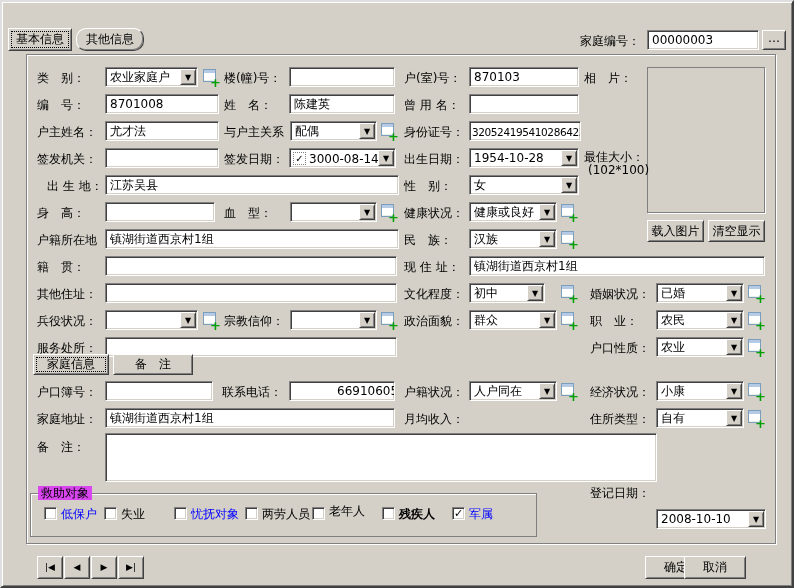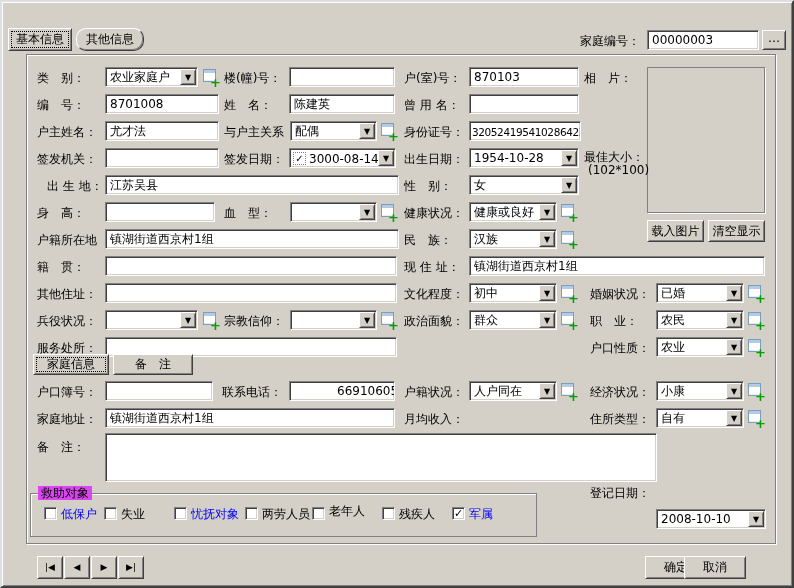--- a/index.html
+++ b/index.html
@@ -163,21 +163,21 @@
     </div>
 
   <span class="lbl" style="left:35px;top:256px;">籍　贯：</span>
   <div class="inp sunken" style="left:103px;top:254px;width:292px;"><span></span></div>
   <span class="lbl" style="left:402px;top:256px;">现 住 址：</span>
   <div class="inp sunken" style="left:467px;top:254px;width:296px;"><span>镇湖街道西京村1组</span></div>
 
   <span class="lbl" style="left:35px;top:283px;">其他住址：</span>
   <div class="inp sunken" style="left:103px;top:281px;width:292px;"><span></span></div>
   <span class="lbl" style="left:402px;top:283px;">文化程度：</span>
-  <div class="inp sunken combo" style="left:467px;top:281px;width:88px;">
+  <div class="inp sunken combo" style="left:467px;top:281px;width:76px;">
     <span>初中</span>
     <span class="arrow raised">▼</span>
   </div>
   <div class="addicon" style="left:558px;top:282px;">
       <span class="box"></span>
       <span class="plus">+</span>
     </div>
   <span class="lbl" style="left:588px;top:283px;">婚姻状况：</span>
   <div class="inp sunken combo" style="left:654px;top:281px;width:88px;">
     <span>已婚</span>
@@ -286,21 +286,21 @@
   <span class="lbl blue" style="left:59px;top:503px;">低保户</span>
   <span class="cb" style="left:102px;top:505px;"></span>
   <span class="lbl" style="left:119px;top:503px;">失业</span>
   <span class="cb" style="left:172px;top:505px;"></span>
   <span class="lbl blue" style="left:189px;top:503px;">忧抚对象</span>
   <span class="cb" style="left:243px;top:505px;"></span>
   <span class="lbl" style="left:260px;top:503px;">两劳人员</span>
   <span class="cb" style="left:310px;top:505px;"></span>
   <span class="lbl" style="left:327px;top:500px;">老年人</span>
   <span class="cb" style="left:380px;top:505px;"></span>
-  <span class="lbl" style="left:397px;top:503px;">残疾人</span>
+  <span class="lbl" style="left:397px;top:503px;font-weight:bold;">残疾人</span>
   <span class="cb" style="left:450px;top:505px;">✓</span>
   <span class="lbl blue" style="left:467px;top:503px;">军属</span>
 
   <span class="lbl" style="left:588px;top:482px;">登记日期：</span>
   <div class="inp sunken combo" style="left:654px;top:507px;width:110px;">
     <span>2008-10-10</span>
     <span class="arrow raised">▼</span>
   </div>
 
   <div class="btn raised" style="left:35px;top:554px;width:26px;height:23px;line-height:21px;font-size:9px;">|◀</div>

